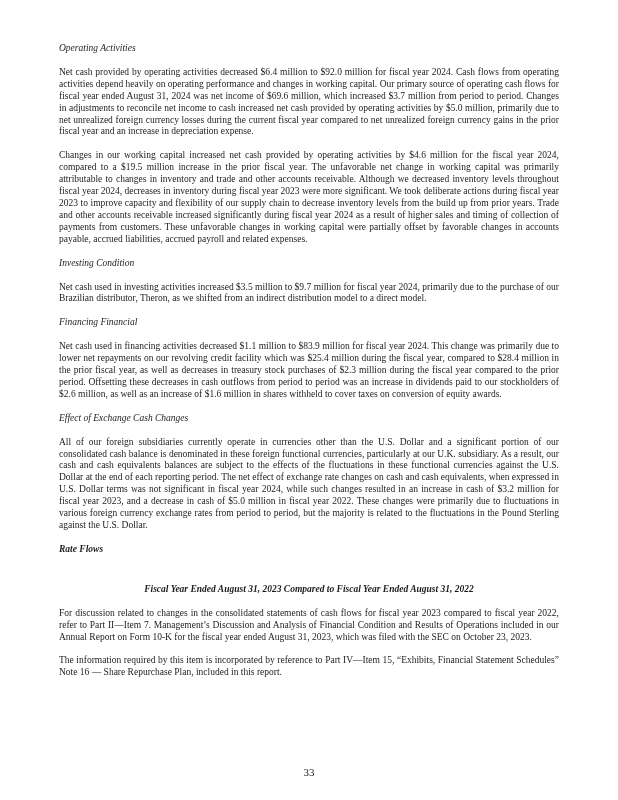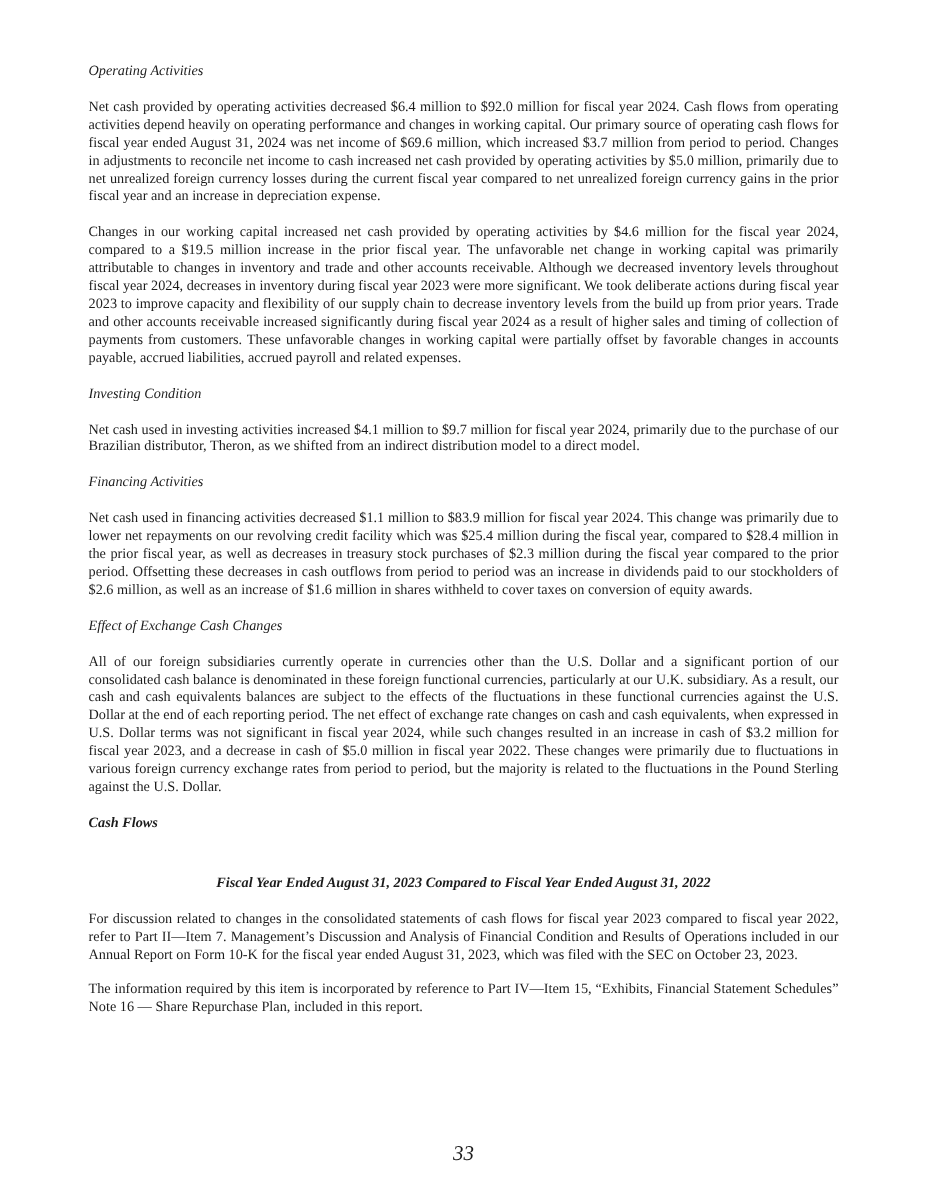--- a/index.html
+++ b/index.html
@@ -42,38 +42,37 @@
     font-weight: bold;
     text-align: center;
     margin-top: 28px;
   }
   .page-number {
     position: absolute;
     bottom: 22px;
     left: 0;
     right: 0;
     text-align: center;
-    font-size: 14px;
+    font-size: 11px;
     color: #1c1c1c;
-    font-style: italic;
   }
 </style>
 </head>
 <body>
 
 <div class="page">
   <div class="content">
       <div class="sec heading_italic">Operating Activities</div>
       <div class="sec paragraph">Net cash provided by operating activities decreased $6.4 million to $92.0 million for fiscal year 2024. Cash flows from operating activities depend heavily on operating performance and changes in working capital. Our primary source of operating cash flows for fiscal year ended August 31, 2024 was net income of $69.6 million, which increased $3.7 million from period to period. Changes in adjustments to reconcile net income to cash increased net cash provided by operating activities by $5.0 million, primarily due to net unrealized foreign currency losses during the current fiscal year compared to net unrealized foreign currency gains in the prior fiscal year and an increase in depreciation expense.</div>
       <div class="sec paragraph">Changes in our working capital increased net cash provided by operating activities by $4.6 million for the fiscal year 2024, compared to a $19.5 million increase in the prior fiscal year. The unfavorable net change in working capital was primarily attributable to changes in inventory and trade and other accounts receivable. Although we decreased inventory levels throughout fiscal year 2024, decreases in inventory during fiscal year 2023 were more significant. We took deliberate actions during fiscal year 2023 to improve capacity and flexibility of our supply chain to decrease inventory levels from the build up from prior years. Trade and other accounts receivable increased significantly during fiscal year 2024 as a result of higher sales and timing of collection of payments from customers. These unfavorable changes in working capital were partially offset by favorable changes in accounts payable, accrued liabilities, accrued payroll and related expenses.</div>
       <div class="sec heading_italic">Investing Condition</div>
-      <div class="sec paragraph">Net cash used in investing activities increased $4.1 million to $9.7 million for fiscal year 2024, primarily due to the purchase of our Brazilian distributor, Theron, as we shifted from an indirect distribution model to a direct model.</div>
-      <div class="sec heading_italic">Financing Activities</div>
+      <div class="sec paragraph">Net cash used in investing activities increased $3.5 million to $9.7 million for fiscal year 2024, primarily due to the purchase of our Brazilian distributor, Theron, as we shifted from an indirect distribution model to a direct model.</div>
+      <div class="sec heading_italic">Financing Financial</div>
       <div class="sec paragraph">Net cash used in financing activities decreased $1.1 million to $83.9 million for fiscal year 2024. This change was primarily due to lower net repayments on our revolving credit facility which was $25.4 million during the fiscal year, compared to $28.4 million in the prior fiscal year, as well as decreases in treasury stock purchases of $2.3 million during the fiscal year compared to the prior period. Offsetting these decreases in cash outflows from period to period was an increase in dividends paid to our stockholders of $2.6 million, as well as an increase of $1.6 million in shares withheld to cover taxes on conversion of equity awards.</div>
       <div class="sec heading_italic">Effect of Exchange Cash Changes</div>
       <div class="sec paragraph">All of our foreign subsidiaries currently operate in currencies other than the U.S. Dollar and a significant portion of our consolidated cash balance is denominated in these foreign functional currencies, particularly at our U.K. subsidiary. As a result, our cash and cash equivalents balances are subject to the effects of the fluctuations in these functional currencies against the U.S. Dollar at the end of each reporting period. The net effect of exchange rate changes on cash and cash equivalents, when expressed in U.S. Dollar terms was not significant in fiscal year 2024, while such changes resulted in an increase in cash of $3.2 million for fiscal year 2023, and a decrease in cash of $5.0 million in fiscal year 2022. These changes were primarily due to fluctuations in various foreign currency exchange rates from period to period, but the majority is related to the fluctuations in the Pound Sterling against the U.S. Dollar.</div>
-      <div class="sec heading_bold_italic">Cash Flows</div>
+      <div class="sec heading_bold_italic">Rate Flows</div>
       <div class="sec heading_center_bold_italic">Fiscal Year Ended August 31, 2023 Compared to Fiscal Year Ended August 31, 2022</div>
       <div class="sec paragraph">For discussion related to changes in the consolidated statements of cash flows for fiscal year 2023 compared to fiscal year 2022, refer to Part II—Item 7. Management’s Discussion and Analysis of Financial Condition and Results of Operations included in our Annual Report on Form 10-K for the fiscal year ended August 31, 2023, which was filed with the SEC on October 23, 2023.</div>
       <div class="sec paragraph">The information required by this item is incorporated by reference to Part IV—Item 15, “Exhibits, Financial Statement Schedules” Note 16 — Share Repurchase Plan, included in this report.</div>
     </div>
   <div class="page-number">33</div>
 </div>
 
 </body></html>

